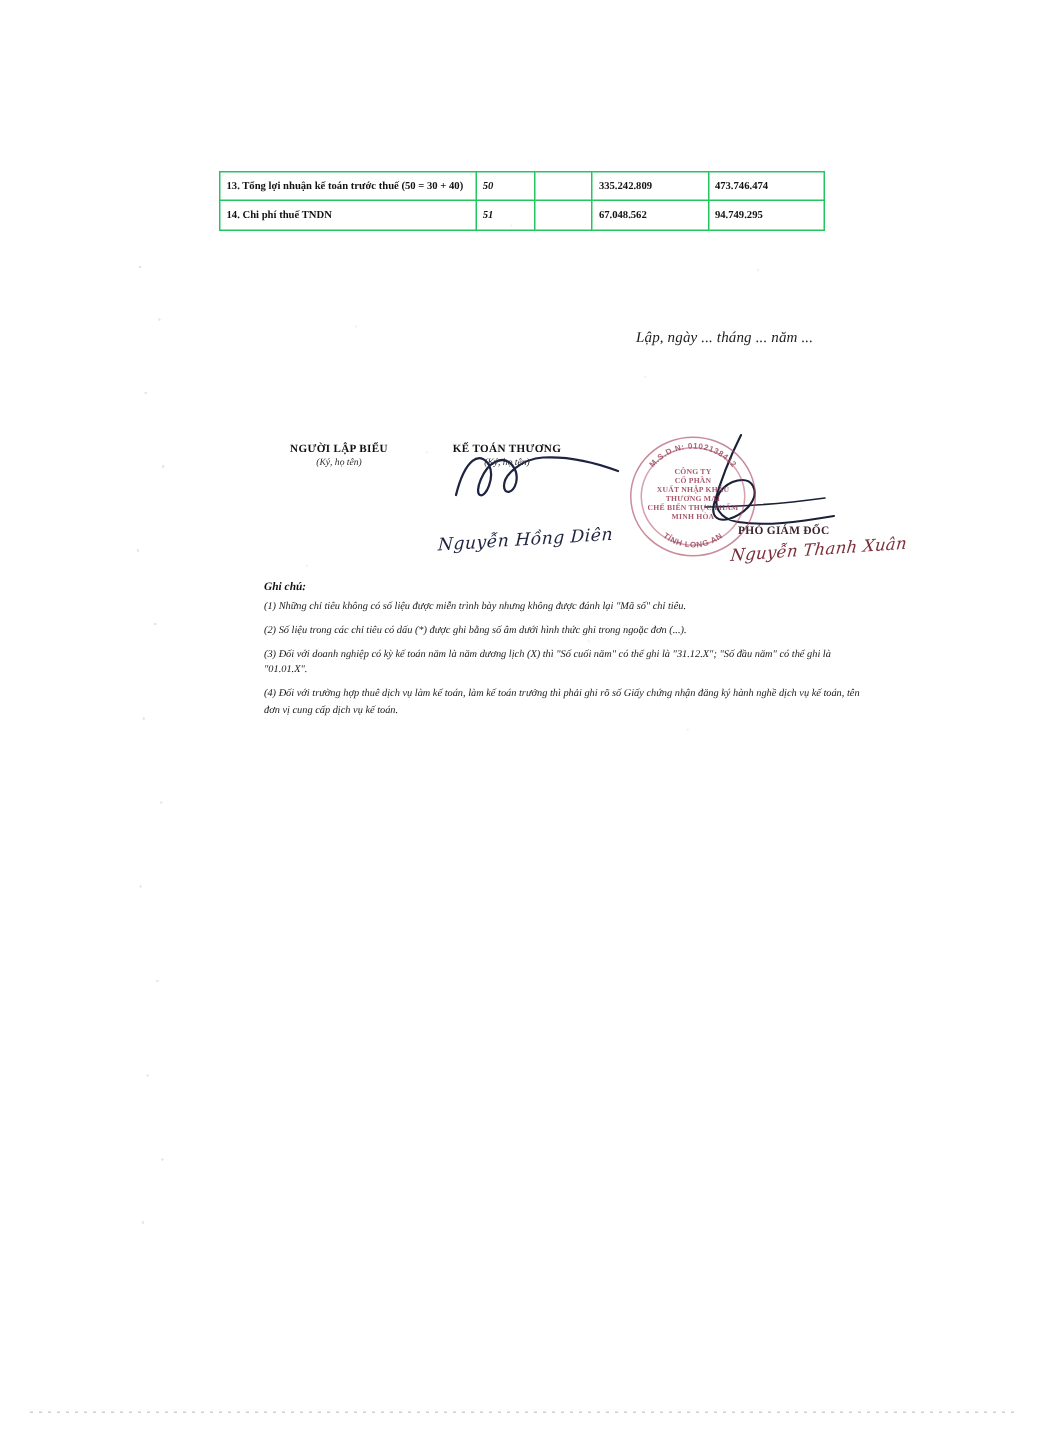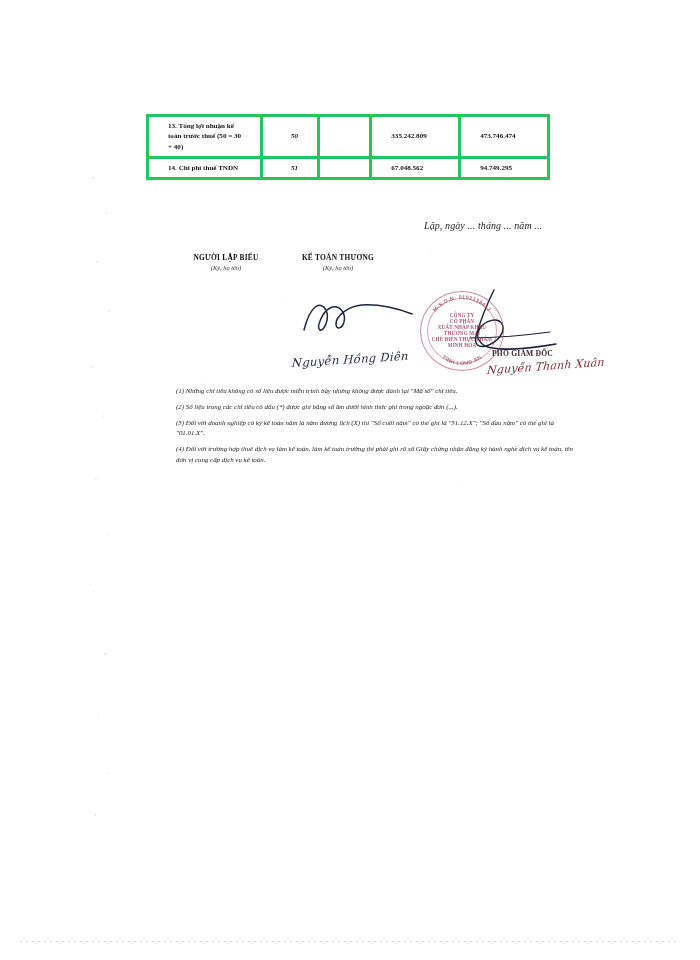--- a/index.html
+++ b/index.html
@@ -71,46 +71,47 @@
     top: 114px;
     width: 404px;
   }
   table.fin {
     border-collapse: collapse;
     width: 100%;
     font-size: 7.1px;
     line-height: 1.45;
   }
   table.fin td {
-    border: 3px solid #22c55e;
-    padding: 4px 19px;
+    border: 1px solid #22c55e;
+    padding: 4px 4px;
     vertical-align: middle;
     font-weight: bold;
     color: #141414;
   }
   td.c-label   { width: 212px; text-align: left; }
-  td.c-code    { width: 38px;  text-align: right; font-style: italic; }
+  td.c-code    { width: 38px;  text-align: left; font-style: italic; }
   td.c-note    { width: 40px;  text-align: center; }
   td.c-amt     { width: 80px;  text-align: left; padding-right: 7px; white-space: nowrap; }
 
   
   #date-line {
     position: absolute;
     left: 424px;
     top: 220px;
     font-size: 10px;
     font-style: italic;
     color: #1c1c1c;
     letter-spacing: .1px;
   }
 
   
   .sig-col {
     position: absolute;
     text-align: center;
+    margin-top: 41px;
   }
   .sig-title {
     font-size: 7.4px;
     font-weight: bold;
     letter-spacing: .25px;
     color: #111;
     white-space: nowrap;
   }
   .sig-sub {
     font-size: 6.4px;
@@ -321,20 +322,21 @@
     </div>
   </div>
 
   <div class="handname" id="sig-name-preparer">Nguyễn Hồng Diên</div>
 
   <div id="deputy-title">PHÓ GIÁM ĐỐC</div>
 
   <div class="handname" id="sig-name-legal">Nguyễn Thanh Xuân</div>
 
   <div id="notes">
+    <div id="notes-title">Ghi chú:</div>
     <div class="note-item">(1) Những chỉ tiêu không có số liệu được miễn trình bày nhưng không được đánh lại "Mã số" chỉ tiêu.</div>
     <div class="note-item">(2) Số liệu trong các chỉ tiêu có dấu (*) được ghi bằng số âm dưới hình thức ghi trong ngoặc đơn (...).</div>
     <div class="note-item">(3) Đối với doanh nghiệp có kỳ kế toán năm là năm dương lịch (X) thì "Số cuối năm" có thể ghi là "31.12.X"; "Số đầu năm" có thể ghi là "01.01.X".</div>
     <div class="note-item">(4) Đối với trường hợp thuê dịch vụ làm kế toán, làm kế toán trưởng thì phải ghi rõ số Giấy chứng nhận đăng ký hành nghề dịch vụ kế toán, tên đơn vị cung cấp dịch vụ kế toán.</div>
   </div>
 
   <div id="bottom-dotline"></div>
 
 </div>
 

